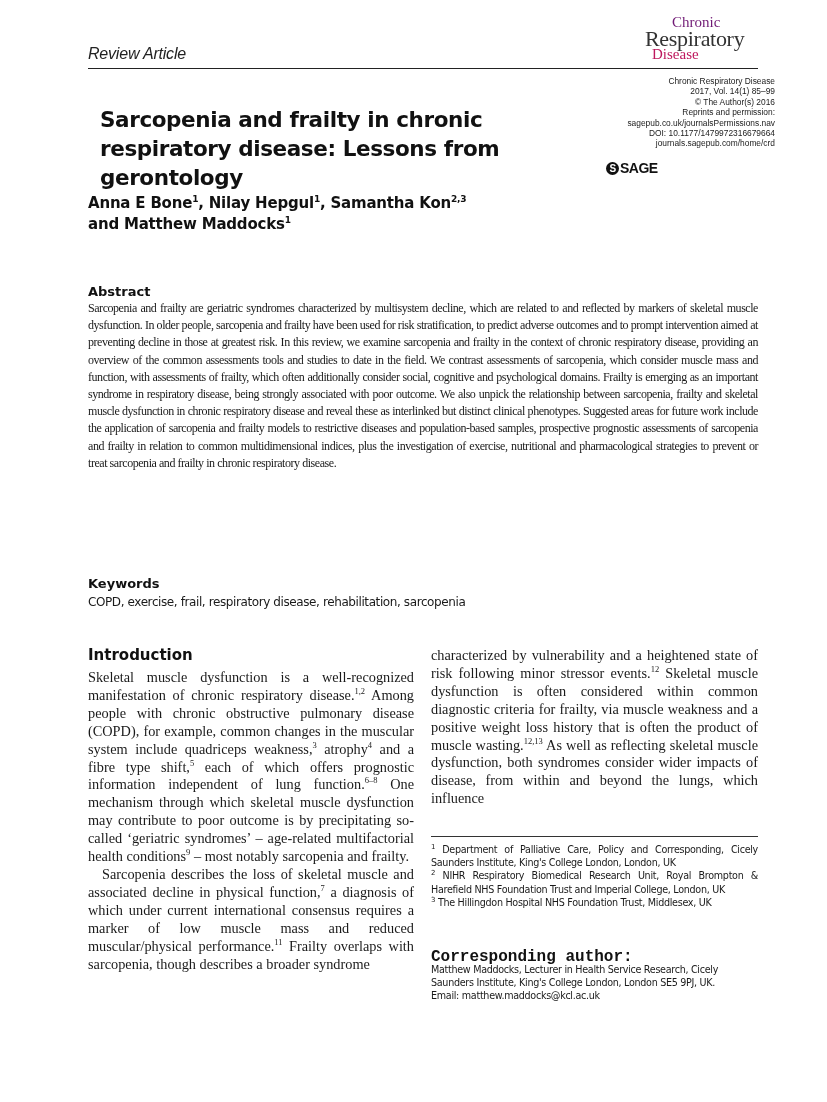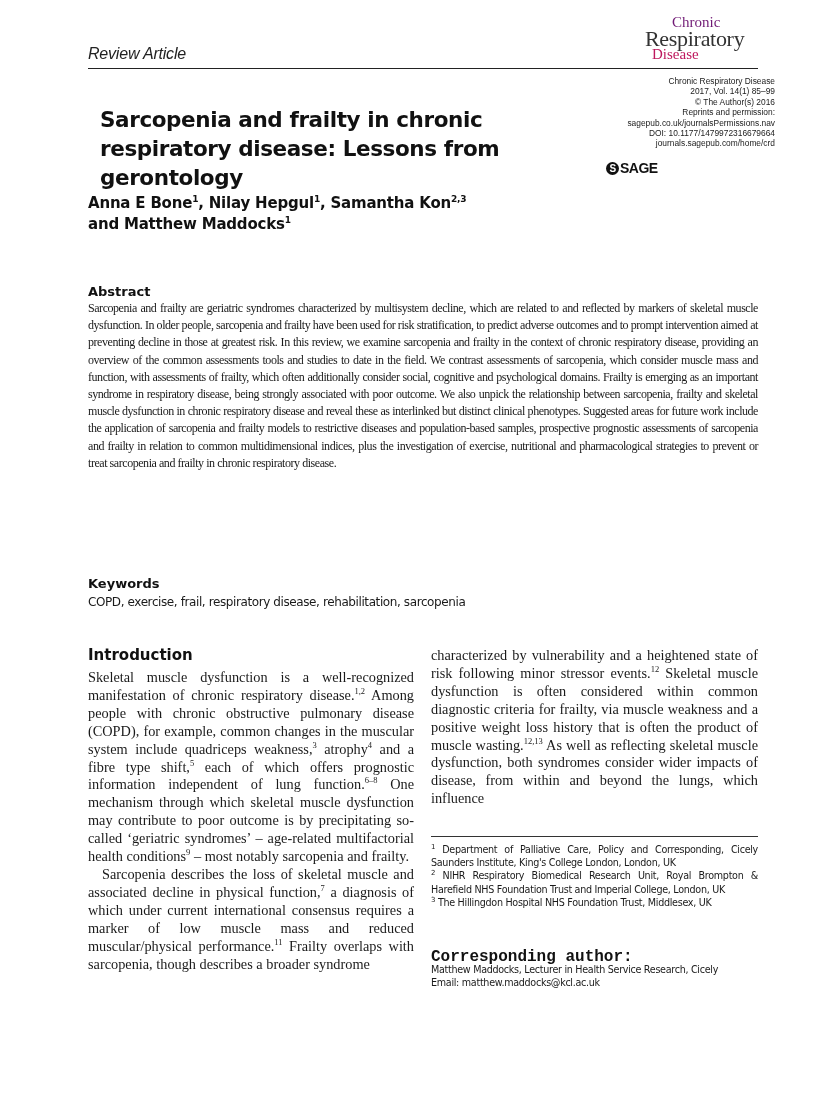--- a/index.html
+++ b/index.html
@@ -94,14 +94,15 @@
 <div id="footnote-rule"></div>
 <div id="footnotes">
   <p><sup>1</sup> <span>Department of Palliative Care, Policy and Corresponding, Cicely Saunders Institute, King's College London, London, UK</span></p>
   <p><sup>2</sup> <span>NIHR Respiratory Biomedical Research Unit, Royal Brompton &amp; Harefield NHS Foundation Trust and Imperial College, London, UK</span></p>
   <p><sup>3</sup> <span>The Hillingdon Hospital NHS Foundation Trust, Middlesex, UK</span></p>
 </div>
 
 <div id="corr-head">Corresponding author:</div>
 <div id="corr-text">
   <div>Matthew Maddocks, Lecturer in Health Service Research, Cicely</div>
+  <div>Saunders Institute, King's College London, London SE5 9PJ, UK.</div>
   <div>Email: matthew.maddocks@kcl.ac.uk</div>
 </div>
 
 </body></html>

